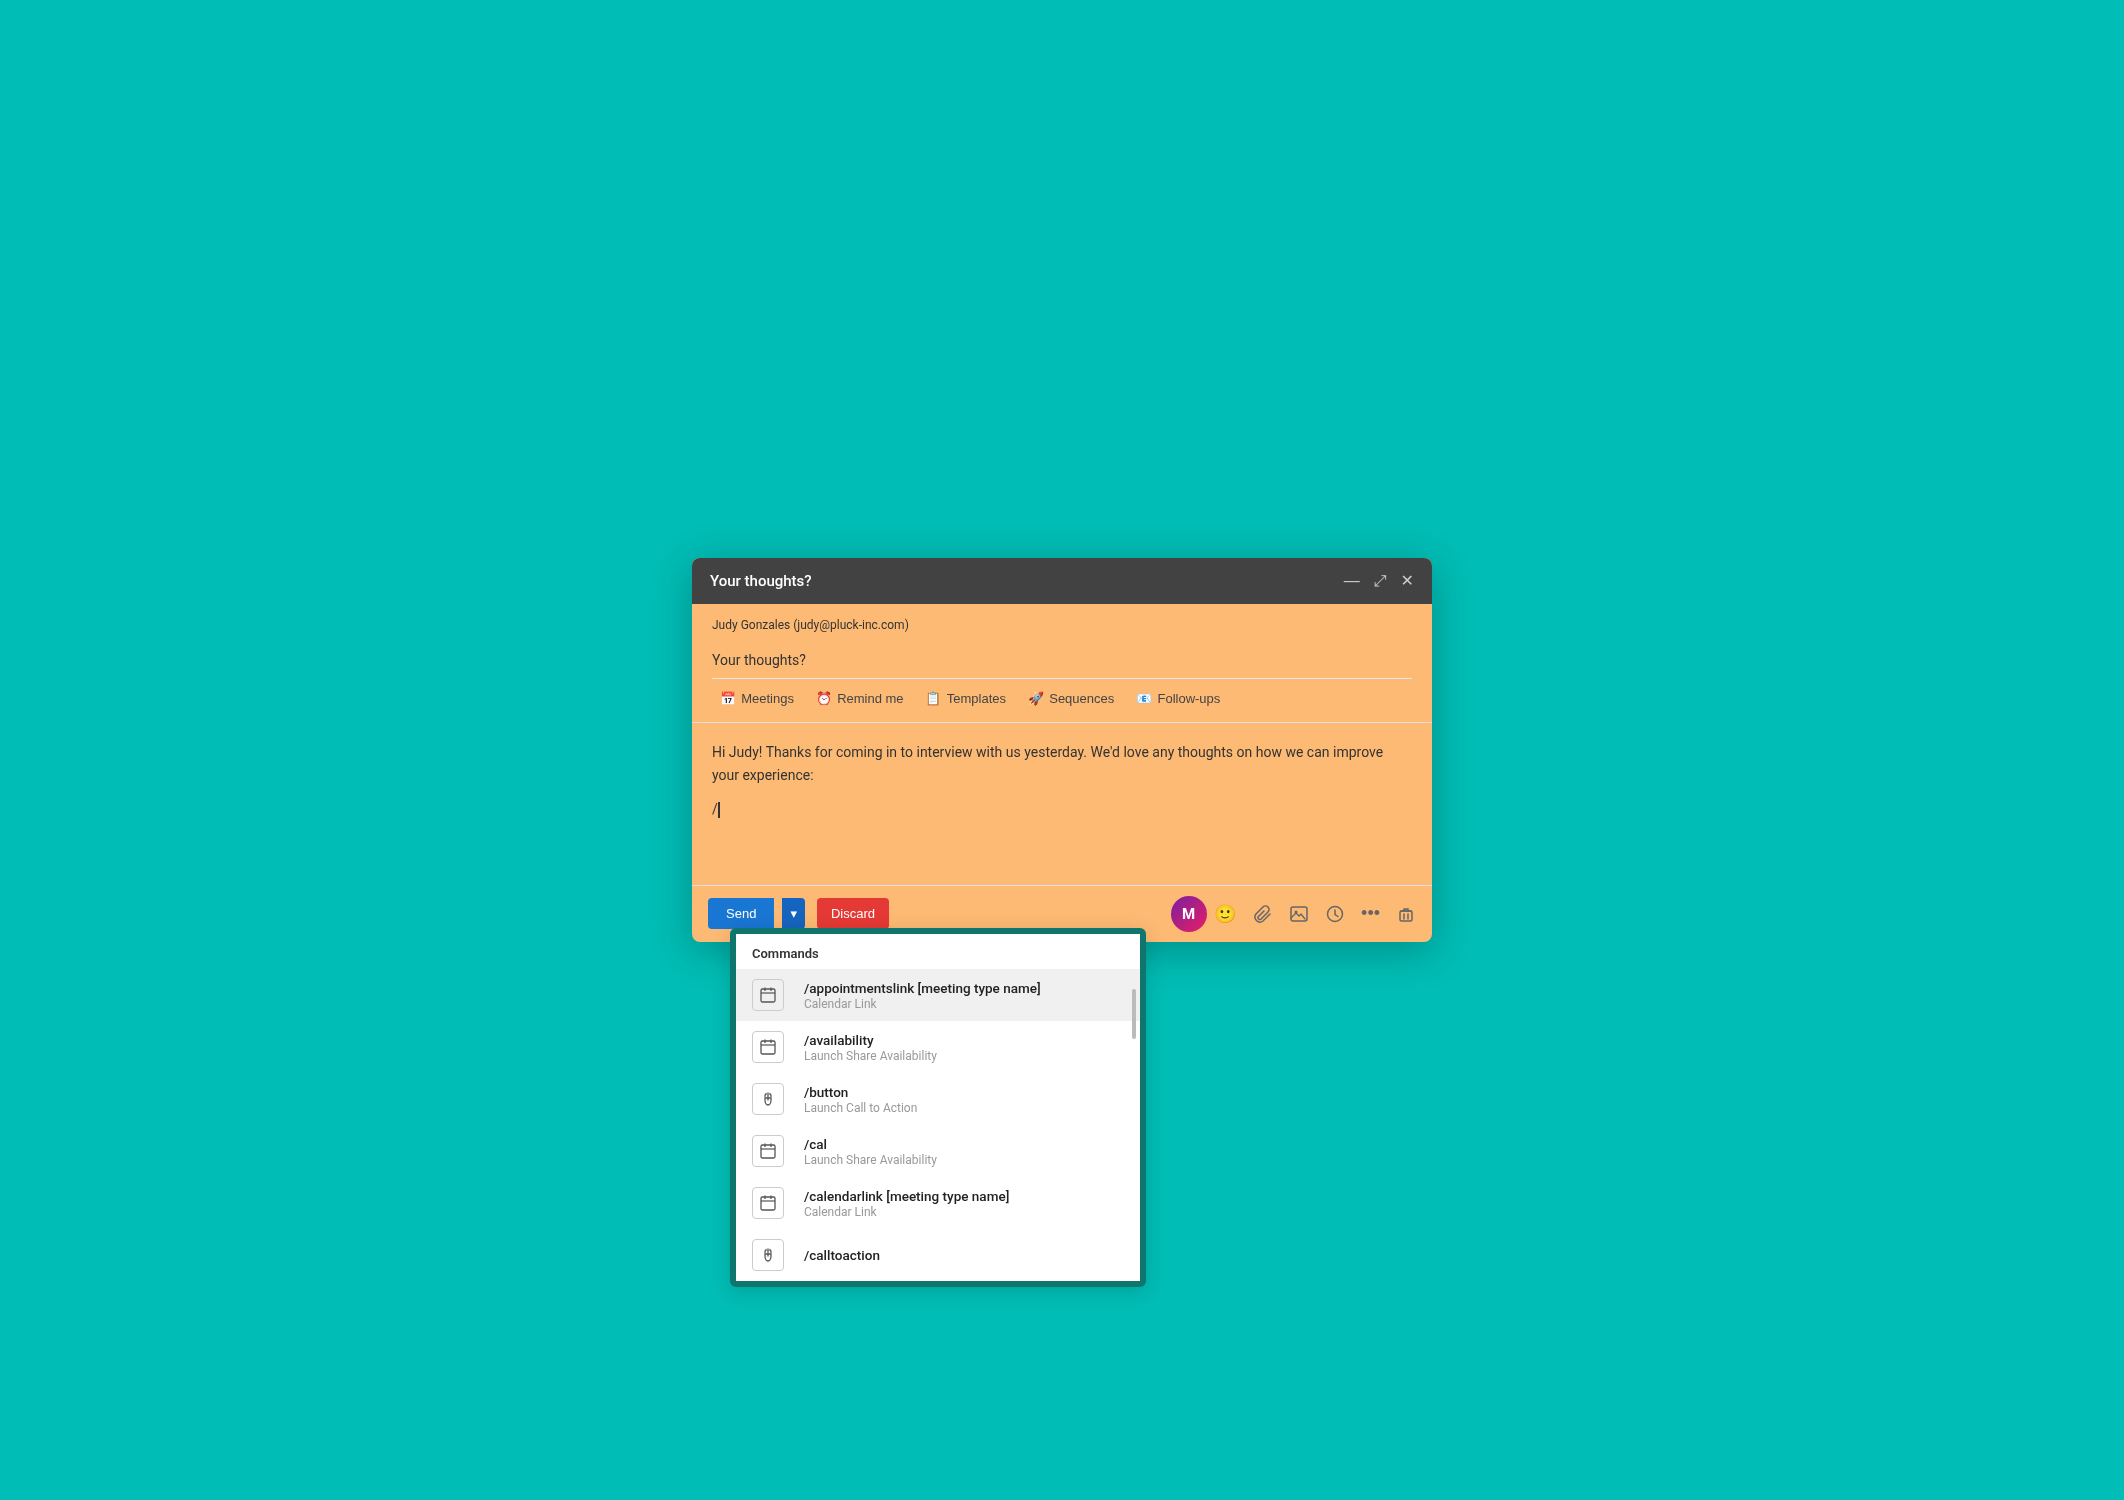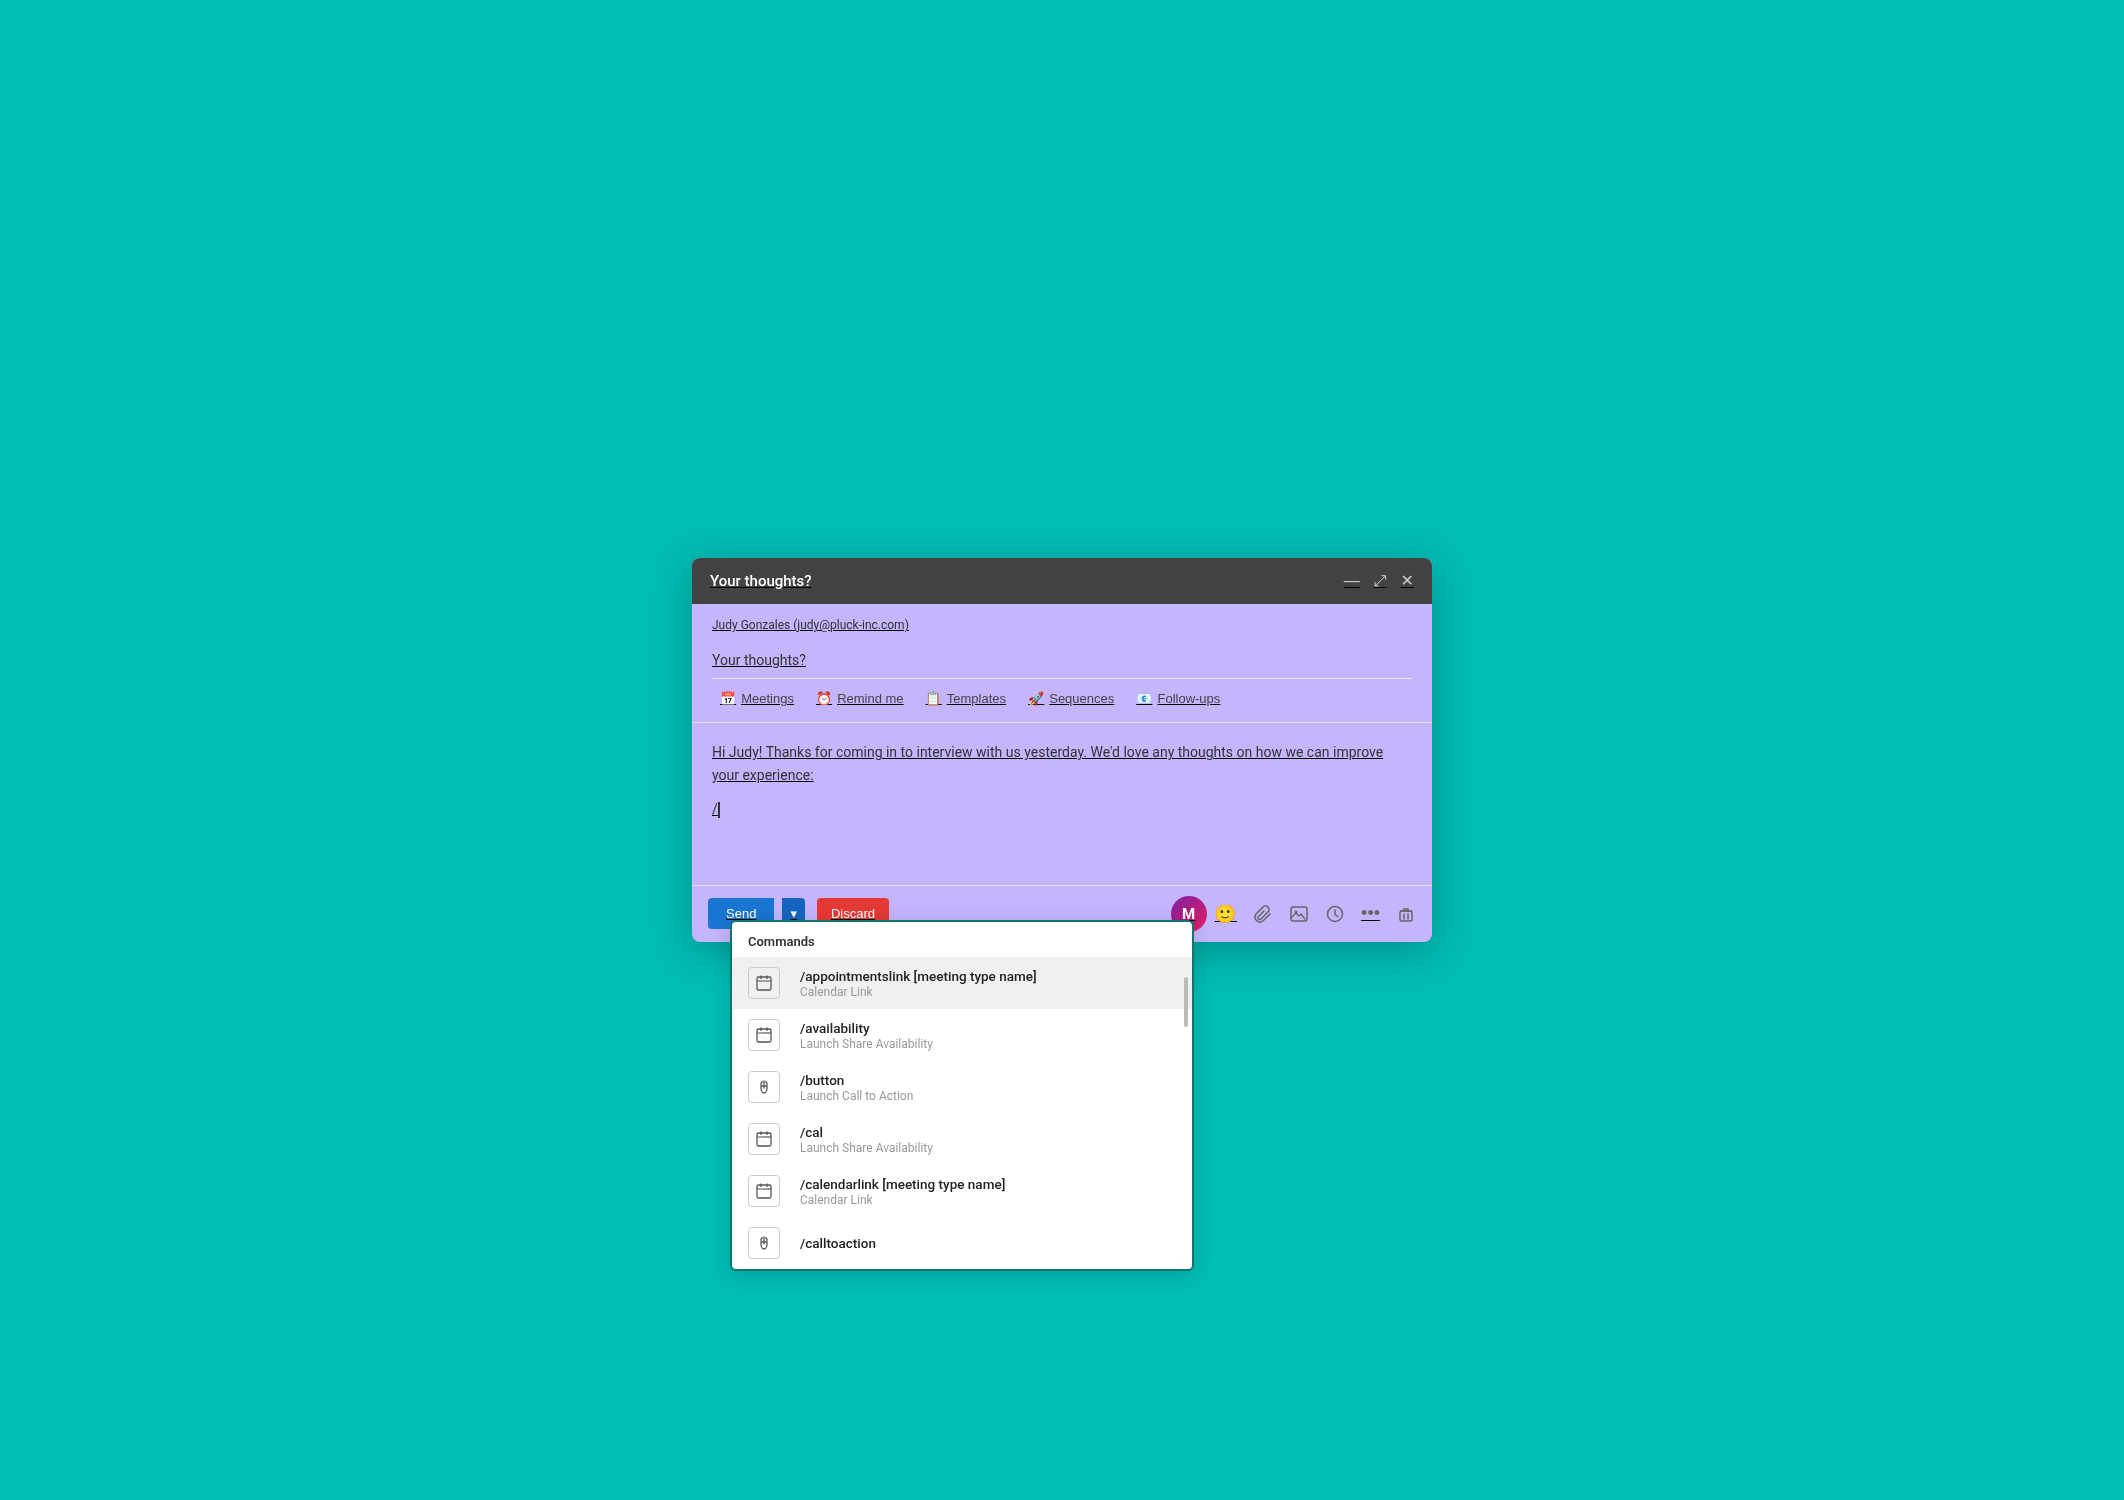--- a/index.html
+++ b/index.html
@@ -9,26 +9,25 @@
       height: 1500px;
       background-color: #00BDB5;
       display: flex;
       align-items: center;
       justify-content: center;
       font-family: -apple-system, BlinkMacSystemFont, 'Segoe UI', Roboto, sans-serif;
     }
 
     .modal-window {
       width: 740px;
-      background: #c4b5fd;
+      background: #fdba74;
       border-radius: 8px;
       box-shadow: 0 8px 40px rgba(0,0,0,0.25);
       overflow: visible;
       position: relative;
-      text-decoration: underline;
     }
 
     .title-bar {
       background: #424242;
       border-radius: 8px 8px 0 0;
       padding: 14px 18px;
       display: flex;
       align-items: center;
       justify-content: space-between;
     }
@@ -120,24 +119,24 @@
       animation: blink 1s step-end infinite;
     }
 
     @keyframes blink {
       50% { opacity: 0; }
     }
 
     .commands-dropdown {
       position: absolute;
       left: 38px;
-      top: 362px;
-      width: 464px;
+      top: 370px;
+      width: 416px;
       background: #fff;
-      border: 2px solid #0f766e;
+      border: 6px solid #0f766e;
       border-radius: 6px;
       box-shadow: 0 4px 20px rgba(0,0,0,0.15);
       z-index: 100;
       overflow: hidden;
     }
 
     .commands-header {
       padding: 12px 16px 8px 16px;
       font-size: 13px;
       font-weight: 600;

